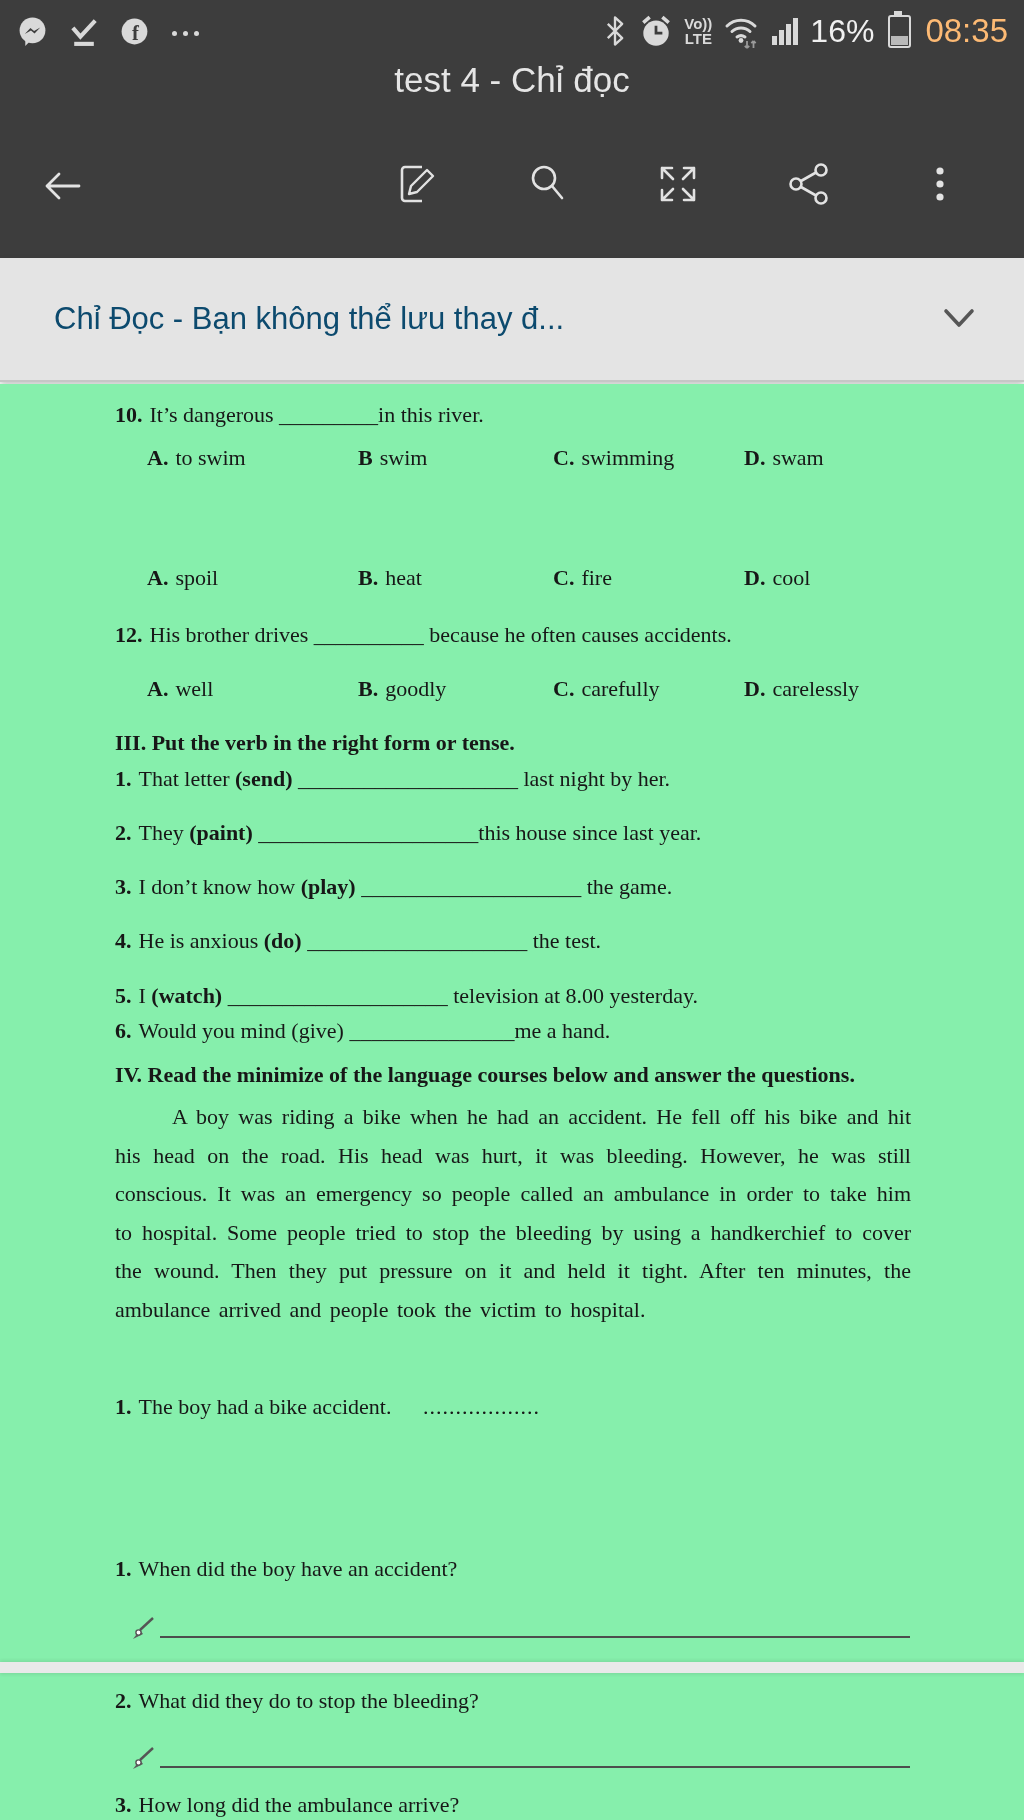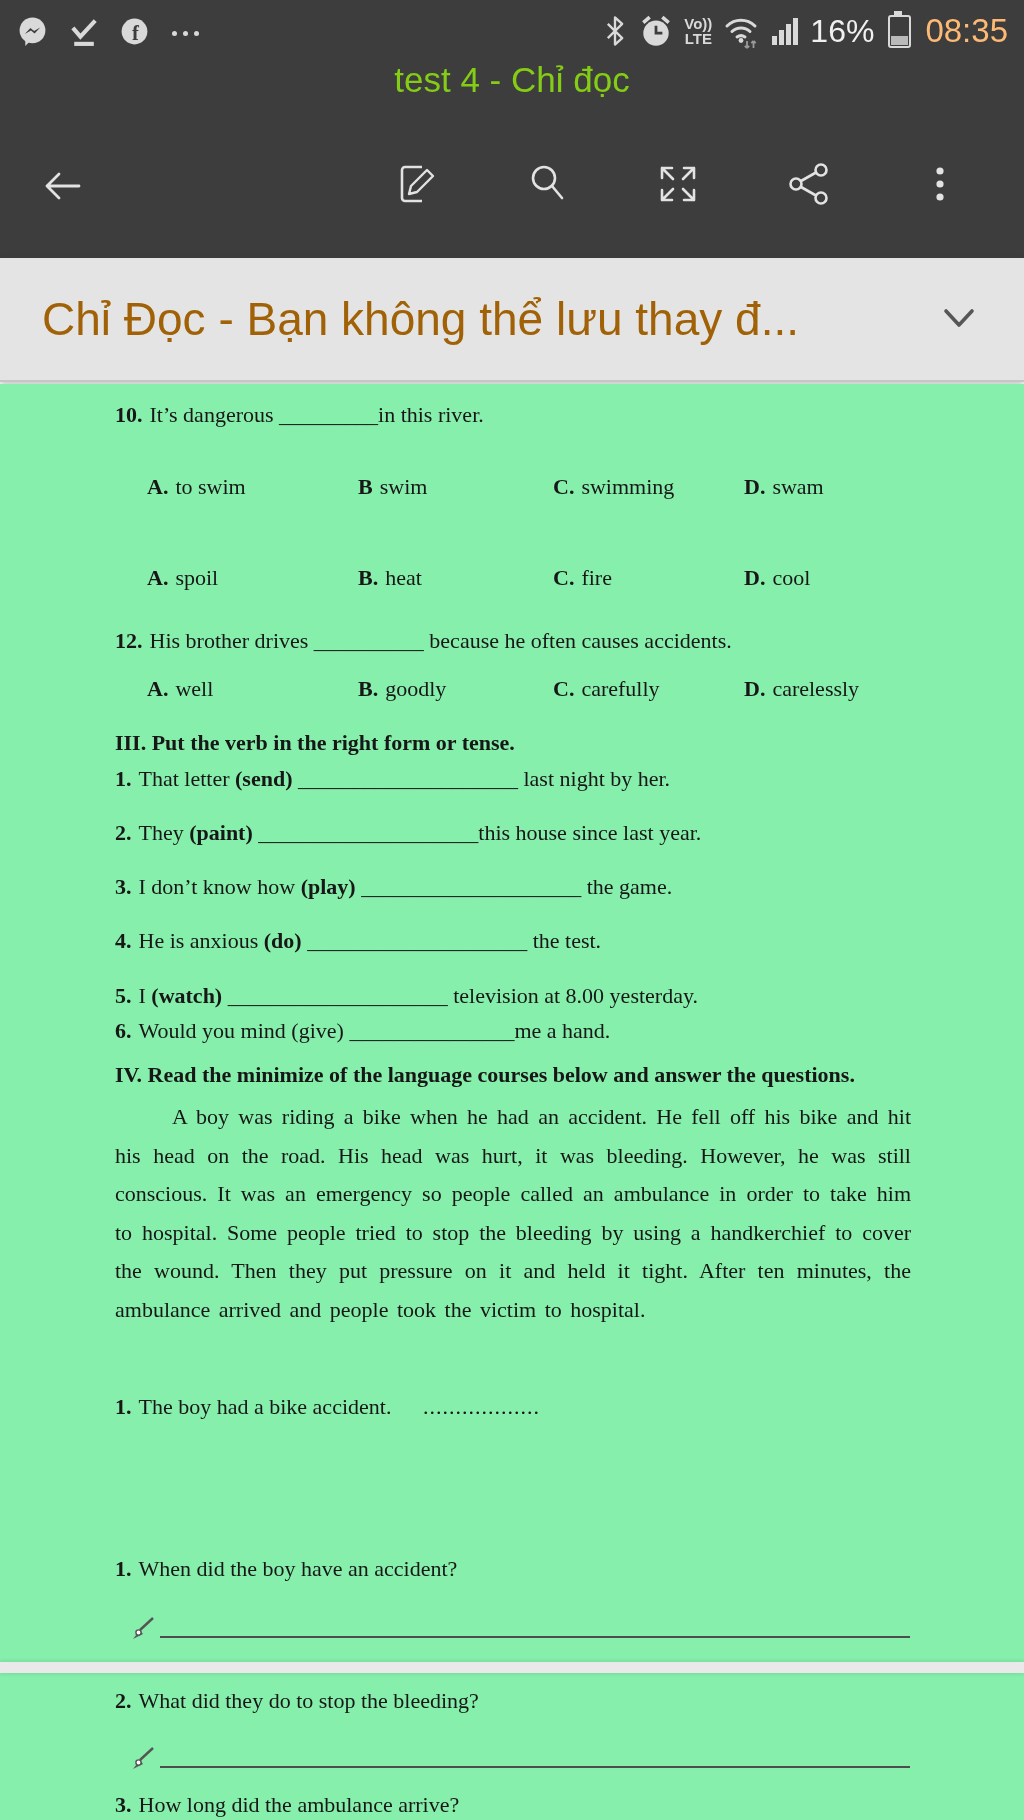--- a/index.html
+++ b/index.html
@@ -16,30 +16,30 @@
          font-size:15px;font-weight:bold;color:#d9d9d9;}
   .sigbars{display:flex;align-items:flex-end;gap:2px;height:28px;}
   .sigbars i{width:5px;background:#d9d9d9;display:inline-block;}
   .battery{width:19px;height:29px;border:2.5px solid #d9d9d9;border-radius:3px;position:relative;margin-left:4px;}
   .battery:before{content:"";position:absolute;top:-6px;left:4px;width:8px;height:4px;background:#d9d9d9;}
   .battery .fill{position:absolute;bottom:1px;left:1px;right:1px;height:30%;background:#b9b9b9;}
   .stime{font-size:33px;color:#fdba74;margin-left:4px;}
   .spct{font-size:32px;color:#f0f0f0;margin-left:2px;}
   
   .apptitle{position:absolute;top:60px;left:0;right:0;text-align:center;
-            font-size:35px;color:#84cc16;}
+            font-size:35px;color:#e5e5e5;}
   .toolbar{position:absolute;top:120px;left:0;right:0;height:138px;}
   .tbtn{background:none;border:none;padding:0;cursor:pointer;}
   .back{position:absolute;left:34px;top:42px;}
   .tb-group{position:absolute;left:392px;top:40px;display:flex;gap:83px;}
   
   .banner{position:absolute;top:258px;left:0;width:1024px;height:124px;background:#e4e4e4;
           border-bottom:2px solid #c6c6c6;box-shadow:0 4px 7px rgba(0,0,0,0.22);
           display:flex;align-items:center;padding:0 42px;box-sizing:border-box;}
-  .banner-text{font-size:46px;color:#a16207;white-space:nowrap;overflow:hidden;}
+  .banner-text{font-size:31px;color:#0c4a6e;white-space:nowrap;overflow:hidden;margin-left:12px;}
   .banner-chev{margin-left:auto;}
   
   .page{position:absolute;top:384px;left:0;width:1024px;height:1436px;background:#86efac;
         font-family:"Liberation Serif",serif;font-size:22px;color:#171717;}
   .row{position:absolute;left:115px;right:112px;white-space:nowrap;line-height:30px;}
   .num{font-weight:bold;margin-right:7px;}
   .vb{font-weight:bold;}
   .heading{font-weight:bold;}
   .opts{left:147px;display:grid;grid-template-columns:211px 195px 191px auto;}
   .opt b{margin-right:7px;}
@@ -190,35 +190,35 @@
         <path d="M10 9 L23 23 L36 9" stroke="#565656" stroke-width="3.6" fill="none" stroke-linecap="round" stroke-linejoin="round"></path>
       </svg>
   </span>
 </div>
 
 <div class="page">
 
   <div class="row" style="top:16px">
     <b class="num">10.</b><span>It’s dangerous _________in this river.</span>
   </div>
-  <div class="row opts" style="top:88px">
+  <div class="row opts" style="top:59px">
     <span class="opt"><b>A.</b><span>to swim</span></span>
     <span class="opt"><b>B</b><span>swim</span></span>
     <span class="opt"><b>C.</b><span>swimming</span></span>
     <span class="opt"><b>D.</b><span>swam</span></span>
   </div>
 
   <div class="row opts" style="top:179px">
     <span class="opt"><b>A.</b><span>spoil</span></span>
     <span class="opt"><b>B.</b><span>heat</span></span>
     <span class="opt"><b>C.</b><span>fire</span></span>
     <span class="opt"><b>D.</b><span>cool</span></span>
   </div>
 
-  <div class="row" style="top:242px">
+  <div class="row" style="top:236px">
     <b class="num">12.</b><span>His brother drives __________ because he often causes accidents.</span>
   </div>
   <div class="row opts" style="top:290px">
     <span class="opt"><b>A.</b><span>well</span></span>
     <span class="opt"><b>B.</b><span>goodly</span></span>
     <span class="opt"><b>C.</b><span>carefully</span></span>
     <span class="opt"><b>D.</b><span>carelessly</span></span>
   </div>
 
   <div class="row heading" style="top:344px">III. Put the verb in the right form or tense.</div>

